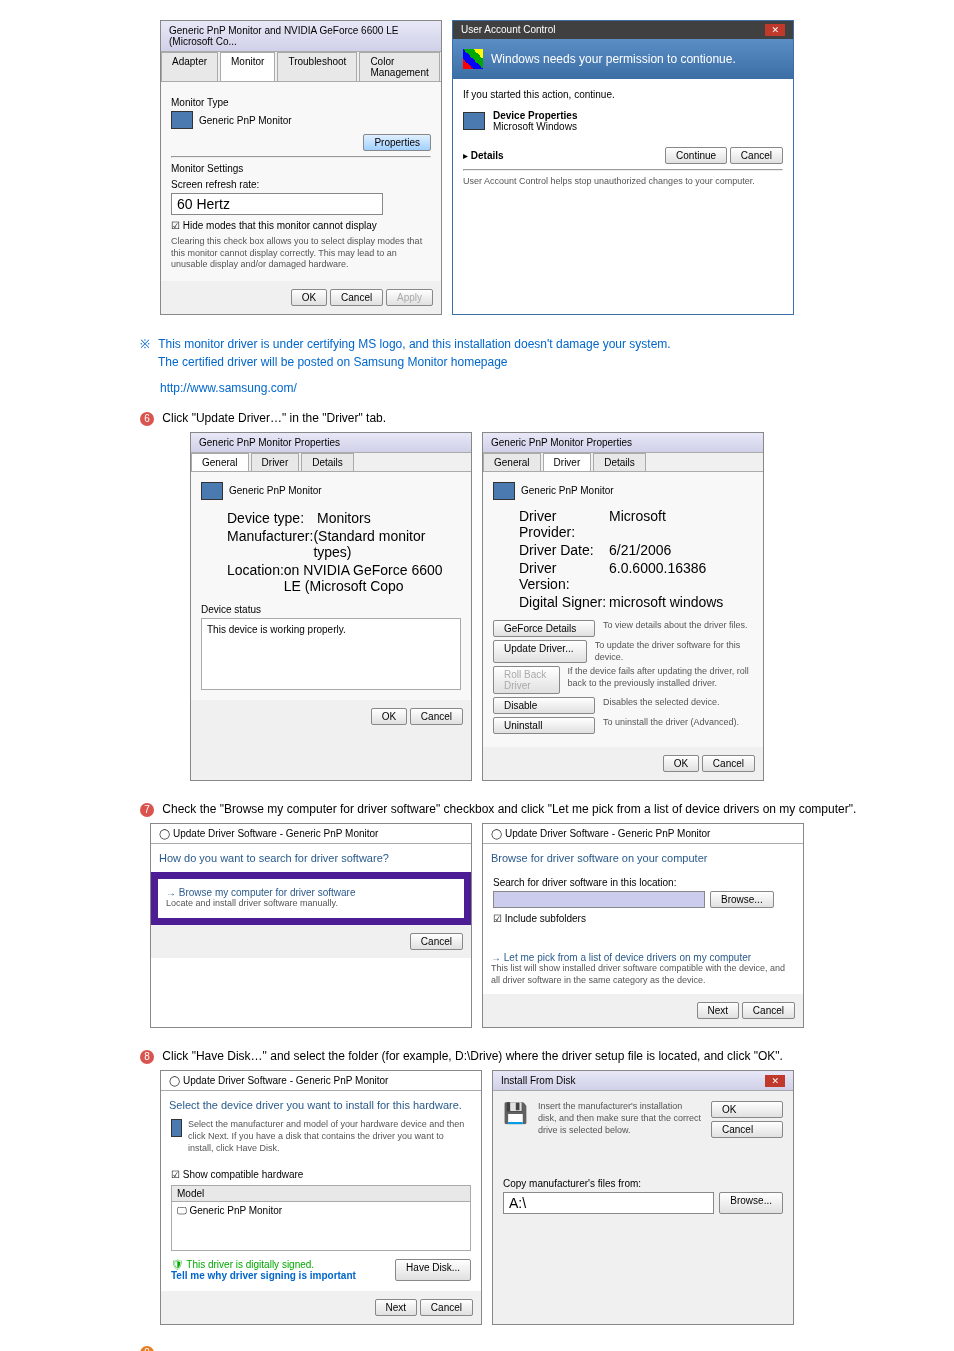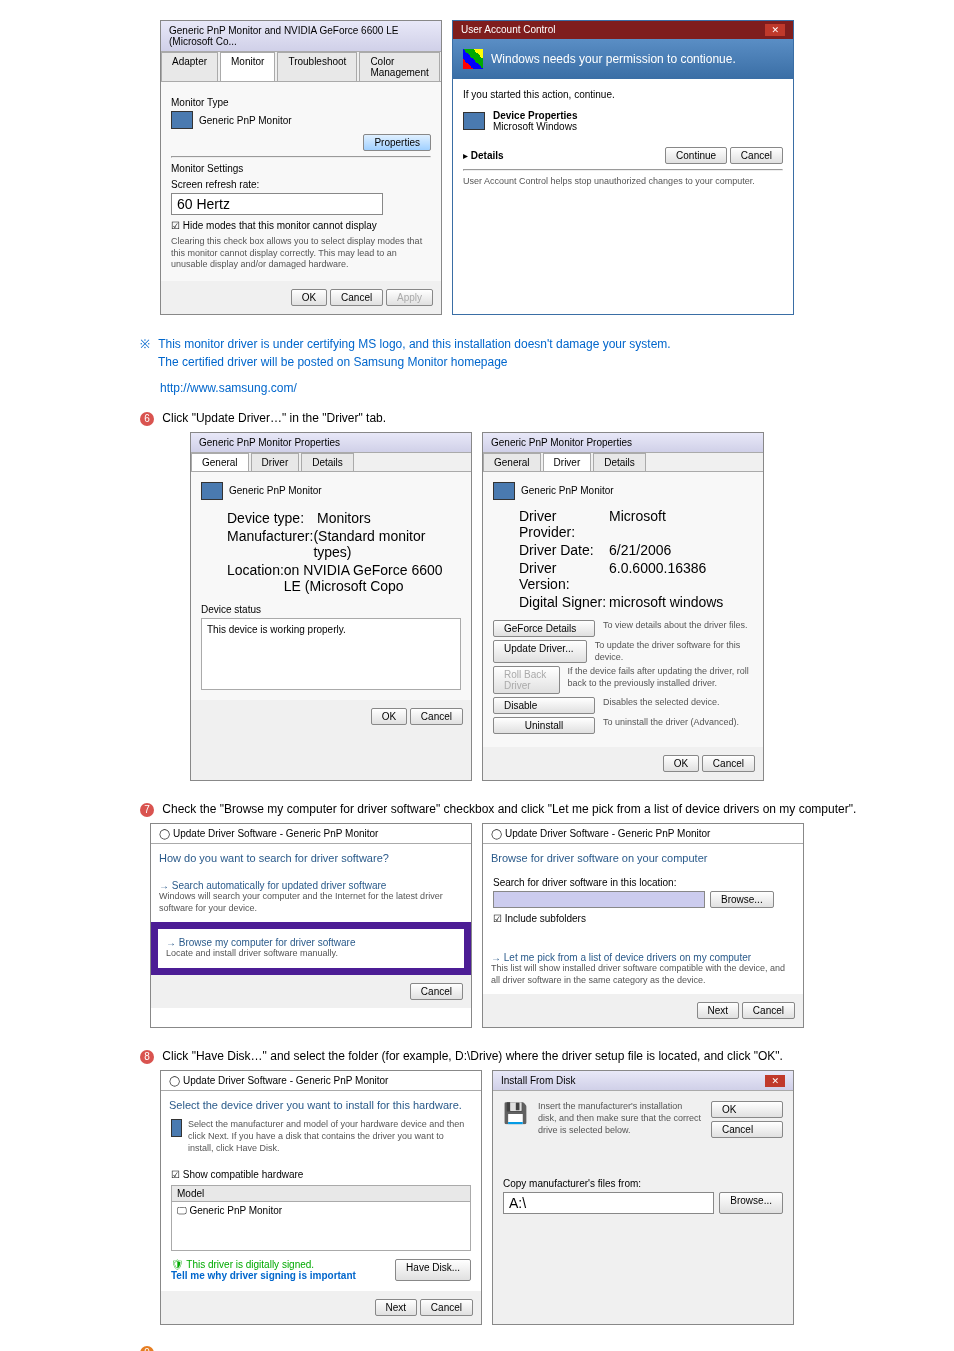--- a/index.html
+++ b/index.html
@@ -87,21 +87,21 @@
       text-align: center;
       font-size: 10px;
       line-height: 14px;
       margin-right: 5px;
     }
     .uac-dialog {
       width: 340px;
       border: 1px solid #3a6ea5;
     }
     .uac-header {
-      background: #7f1d1d;
+      background: #404040;
       color: #fff;
       padding: 3px 8px;
       font-size: 10px;
       display: flex;
       justify-content: space-between;
       text-align: center;
     }
     .uac-red {
       background: #c0392b;
       color: #fff;
@@ -352,45 +352,41 @@
           </div>
         <div style="display:flex;gap:8px;margin:3px 0;">
             <span class="btn" style="width:80px;color:#aaa;">Roll Back Driver</span>
             <span class="small-text">If the device fails after updating the driver, roll back to the previously installed driver.</span>
           </div>
         <div style="display:flex;gap:8px;margin:3px 0;">
             <span class="btn" style="width:80px;">Disable</span>
             <span class="small-text">Disables the selected device.</span>
           </div>
         <div style="display:flex;gap:8px;margin:3px 0;">
-            <span class="btn" style="width:80px;text-align:center;">Uninstall</span>
+            <span class="btn" style="width:80px;">Uninstall</span>
             <span class="small-text">To uninstall the driver (Advanced).</span>
           </div>
       </div>
     </div>
     <div class="dialog-footer">
       <span class="btn">OK</span>
       <span class="btn">Cancel</span>
     </div>
   </div>
 </div>
 
 <div class="step-text">
   <span class="step-num">7</span>
   <span>Check the "Browse my computer for driver software" checkbox and click "Let me pick from a list of device drivers on my computer".</span>
 </div>
 
 <div class="dialog-row">
   <div class="dialog wizard-dialog">
     <div class="dialog-title" style="background:#fff;">◯ <span>Update Driver Software - Generic PnP Monitor</span></div>
     <div class="wizard-heading">How do you want to search for driver software?</div>
-    <div class="wizard-option">
-      <div class="wizard-option-title">→ <span>Search automatically for updated driver software</span></div>
-      <div class="small-text">Windows will search your computer and the Internet for the latest driver software for your device.</div>
-    </div>
     <div class="wizard-option" style="border:7px solid #4c1d95;">
       <div class="wizard-option-title">→ <span>Browse my computer for driver software</span></div>
       <div class="small-text">Locate and install driver software manually.</div>
     </div>
     <div class="dialog-footer">
       <span class="btn">Cancel</span>
     </div>
   </div>
 
   <div class="dialog wizard-dialog">

